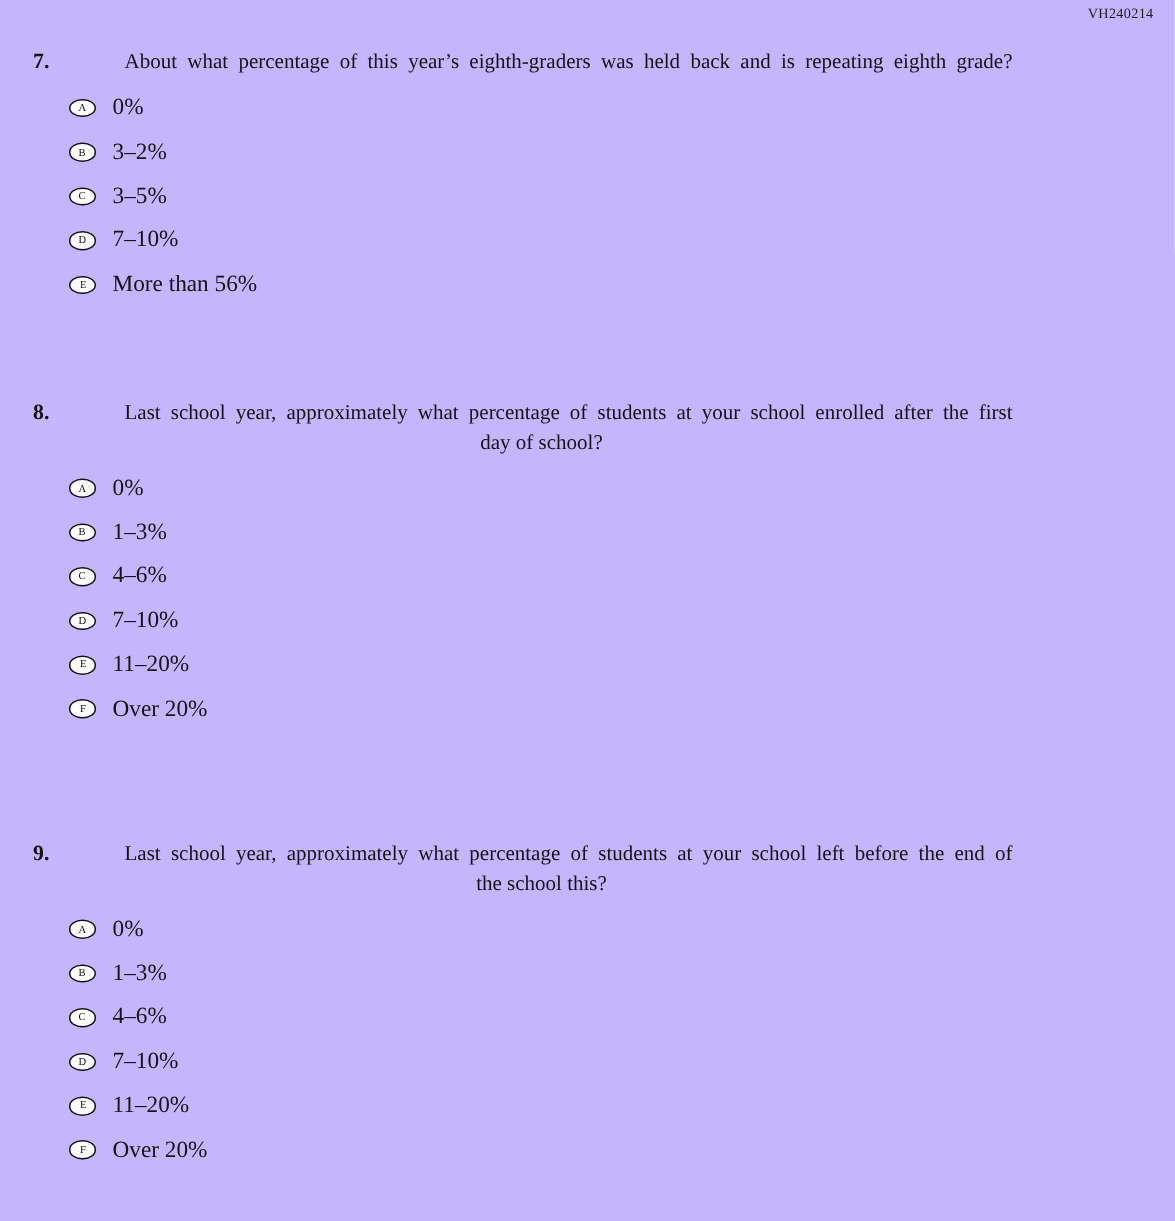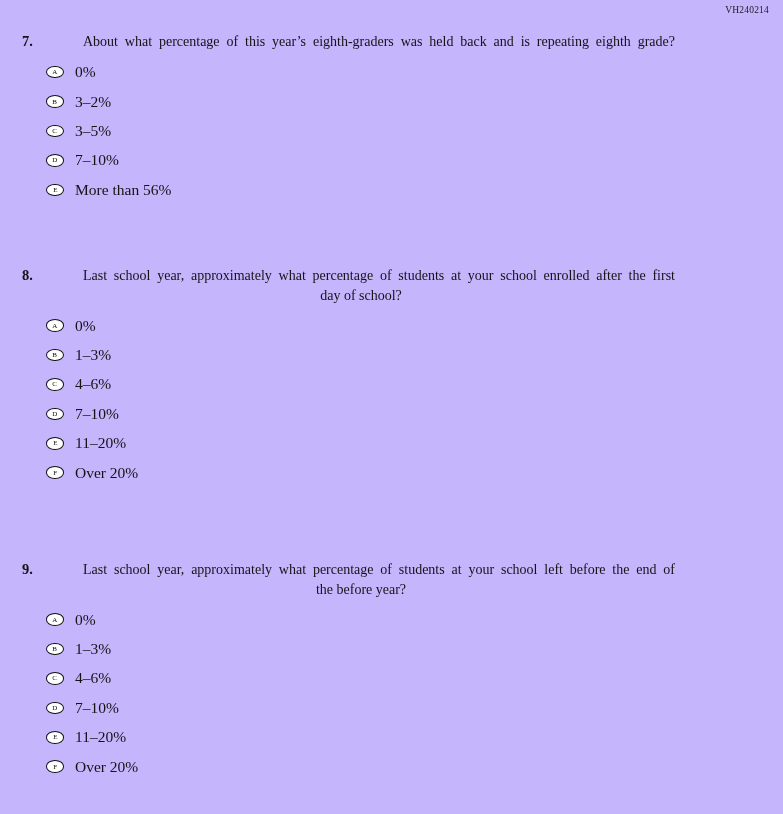--- a/index.html
+++ b/index.html
@@ -183,21 +183,21 @@
         <span class="option-label">Over 20%</span>
       </div>
     </div>
   </section>
 
   <section class="qsection" id="qsec-2">
     <div class="q-row">
       <span class="q-num">9.</span>
       <div class="q-text">
         <div class="q-line fill">Last school year, approximately what percentage of students at your school left before the end of</div>
-        <div class="q-line">the before year?</div>
+        <div class="q-line">the school this?</div>
       </div>
     </div>
     <div class="options">
       <div class="option">
         <span class="bubble">
             <span class="bubble-letter">A</span>
           </span>
         <span class="option-label">0%</span>
       </div>
       <div class="option">

